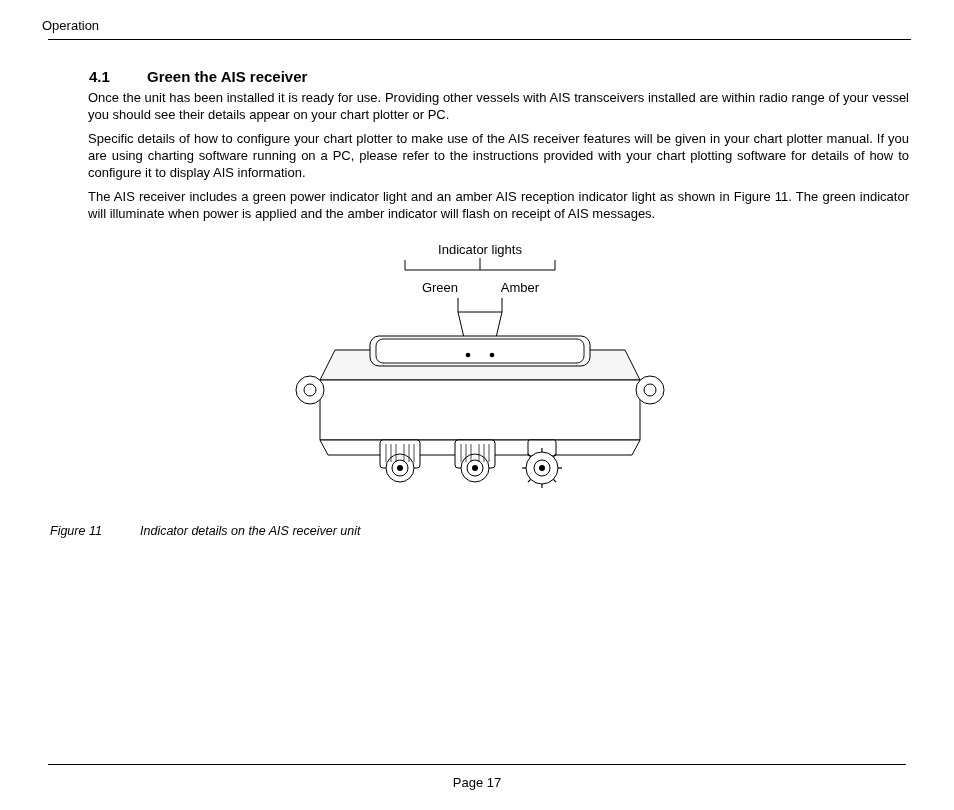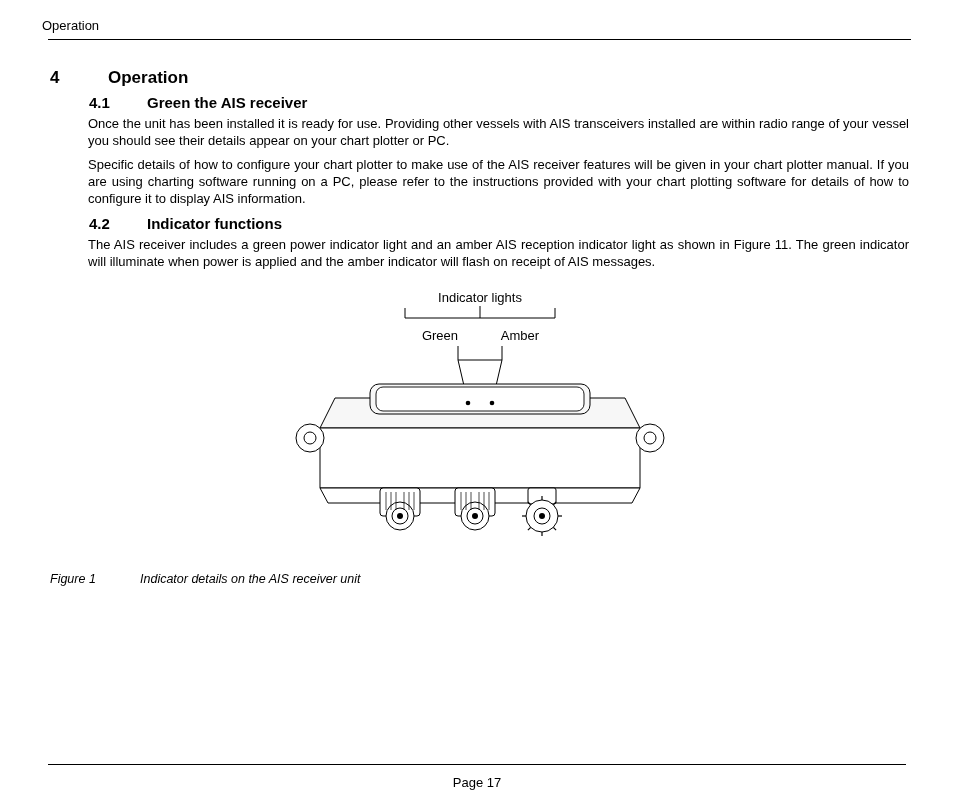--- a/index.html
+++ b/index.html
@@ -93,33 +93,27 @@
       fill: #000;
     }
   </style>
 </head>
 <body>
 
 <div class="page">
   <div class="page-header">Operation</div>
   <hr class="header-rule">
 
-  <div class="section-heading">
-    <span class="section-number">4</span><span>Operation</span>
-  </div>
 
   <div class="subsection-heading">
     <span class="subsection-number">4.1</span><span>Green the AIS receiver</span>
   </div>
   <p class="body-text">Once the unit has been installed it is ready for use. Providing other vessels with AIS transceivers installed are within radio range of your vessel you should see their details appear on your chart plotter or PC.</p>
   <p class="body-text">Specific details of how to configure your chart plotter to make use of the AIS receiver features will be given in your chart plotter manual. If you are using charting software running on a PC, please refer to the instructions provided with your chart plotting software for details of how to configure it to display AIS information.</p>
 
-  <div class="subsection-heading">
-    <span class="subsection-number">4.2</span><span>Indicator functions</span>
-  </div>
   <p class="body-text">The AIS receiver includes a green power indicator light and an amber AIS reception indicator light as shown in Figure 11. The green indicator will illuminate when power is applied and the amber indicator will flash on receipt of AIS messages.</p>
 
   <div class="figure-container">
     <svg class="device-svg" width="480" height="270" viewBox="0 0 480 270">
 
       <text class="indicator-label" x="240" y="14" text-anchor="middle">Indicator lights</text>
 
       <line x1="165" y1="30" x2="315" y2="30" stroke="#000" stroke-width="1"></line>
       <line x1="165" y1="30" x2="165" y2="20" stroke="#000" stroke-width="1"></line>
       <line x1="315" y1="30" x2="315" y2="20" stroke="#000" stroke-width="1"></line>
@@ -192,21 +186,21 @@
           <line x1="290.7" y1="239.3" x2="287.9" y2="242.1"></line>
           <line x1="286" y1="228" x2="282" y2="228"></line>
           <line x1="290.7" y1="216.7" x2="287.9" y2="213.9"></line>
         </g>
         <circle cx="302" cy="228" r="8" fill="#fff" stroke="#000" stroke-width="1"></circle>
         <circle cx="302" cy="228" r="3" fill="#000"></circle>
       </g>
     </svg>
 
     <div class="figure-caption">
-      <span class="fig-num">Figure 1</span><span>Indicator details on the AIS receiver unit</span>
+      <span class="fig-num">Figure 11</span><span>Indicator details on the AIS receiver unit</span>
     </div>
   </div>
 </div>
 
 <div class="footer">
   <hr class="footer-rule">
   <div class="page-number">Page 17</div>
 </div>
 
 </body></html>

